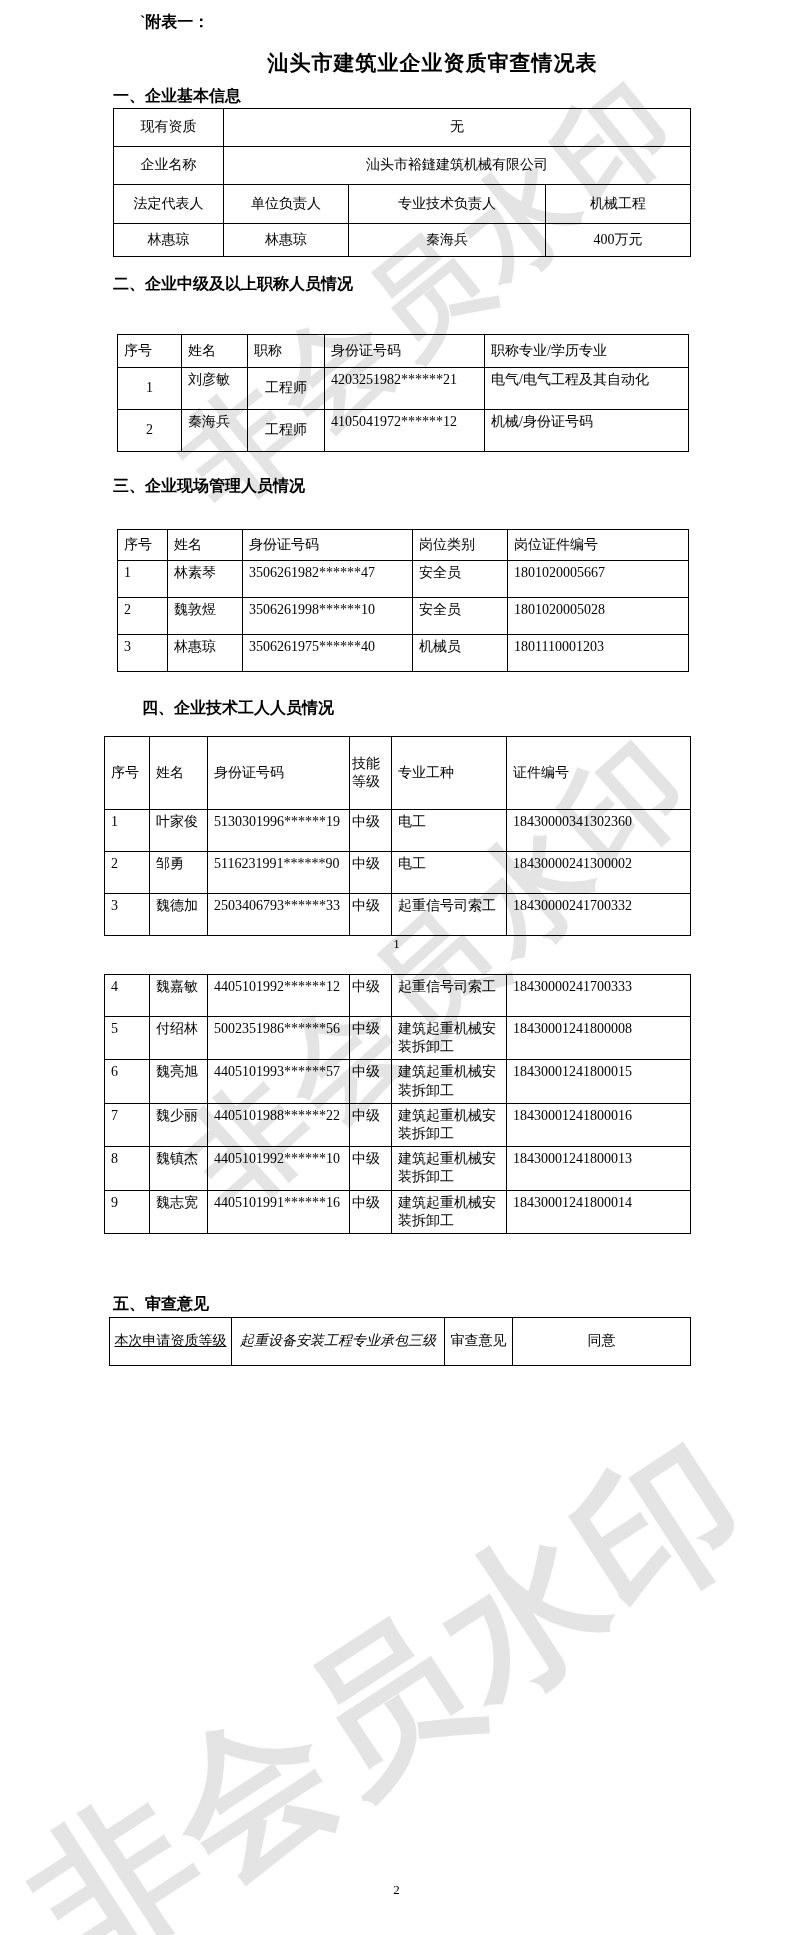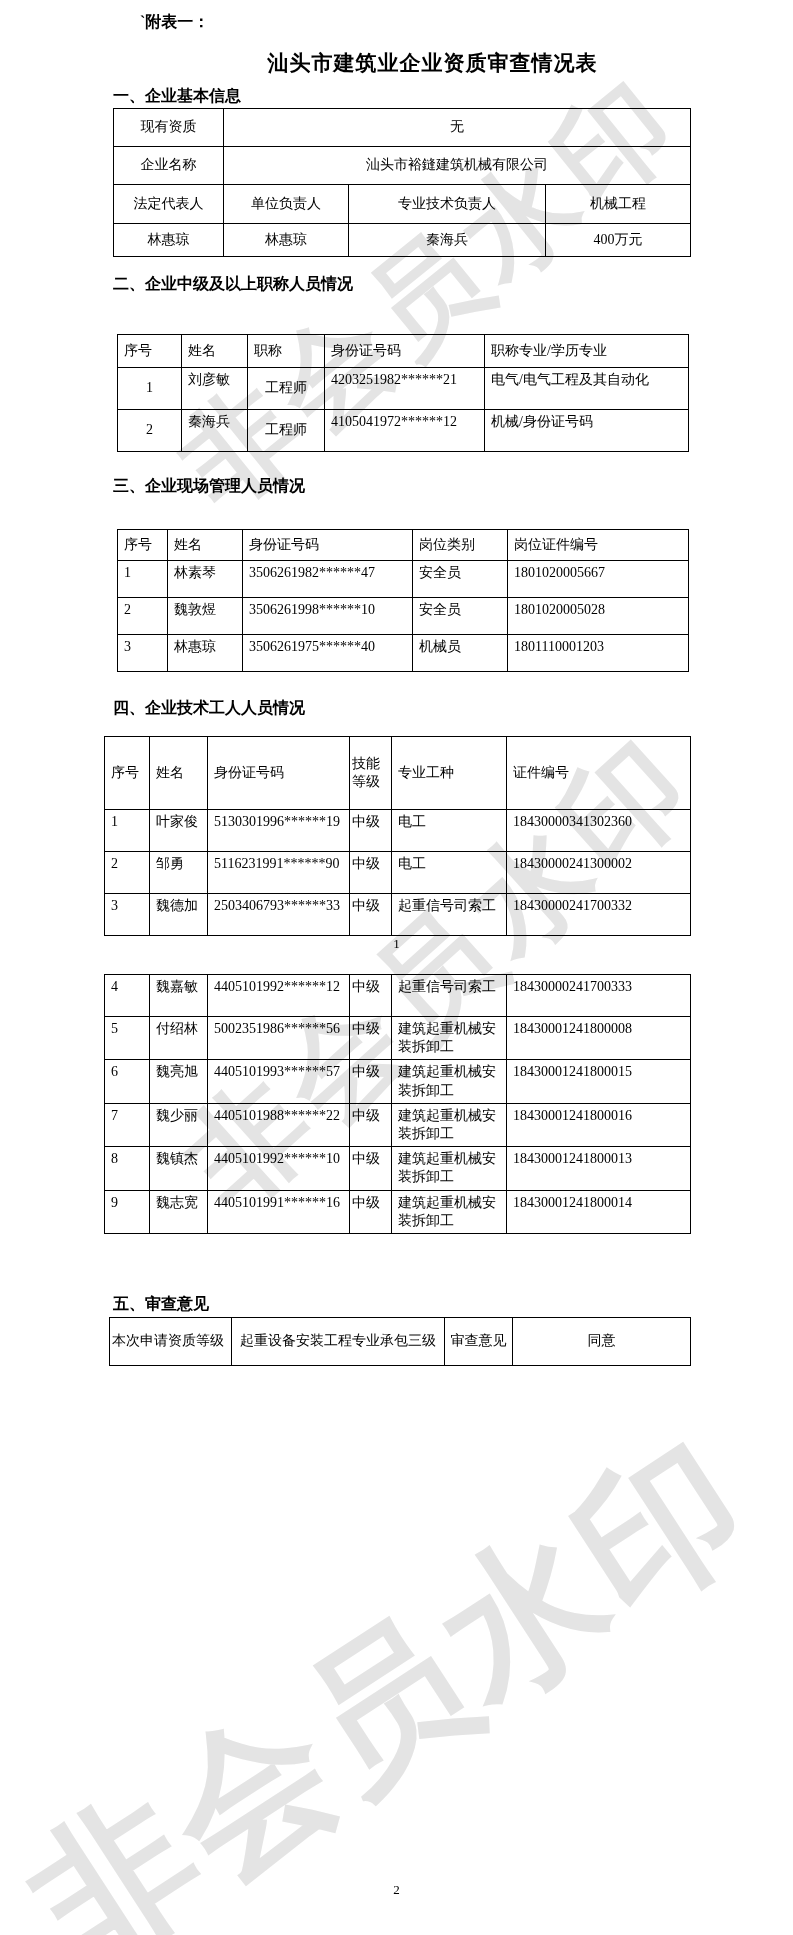--- a/index.html
+++ b/index.html
@@ -150,21 +150,21 @@
             <td class="lt">3</td>
             <td class="lt nw">林惠琼</td>
             <td class="lt nw">3506261975******40</td>
             <td class="lt nw">机械员</td>
             <td class="lt nw">1801110001203</td>
           </tr>
 
       </tbody>
     </table>
 
-    <div class="sec-h" style="top:698px;">四、企业技术工人人员情况</div>
+    <div class="sec-h" style="top:698px;margin-left:29px;">四、企业技术工人人员情况</div>
     <table class="tbl" style="left:104px;top:736px;width:586px;">
       <colgroup>
           <col style="width:45px">
           <col style="width:58px">
           <col style="width:142px">
           <col style="width:42px">
           <col style="width:115px">
           <col style="width:184px">
         </colgroup>
       <thead>
@@ -283,22 +283,22 @@
     <div class="sec-h" style="top:1294px;">五、审查意见</div>
     <table class="tbl" style="left:109px;top:1317px;width:581px;">
       <colgroup>
           <col style="width:122px">
           <col style="width:213px">
           <col style="width:68px">
           <col style="width:178px">
         </colgroup>
       <tbody>
           <tr style="height:48px">
-        <td class="ctr nw" style="padding:3px 2px;text-align:left;">本次申请资质等级</td>
-        <td class="ctr nw" style="padding:3px 2px;">起重设备安装工程专业承包三级</td>
+        <td class="ctr nw" style="padding:3px 2px;text-align:center;text-decoration:underline;">本次申请资质等级</td>
+        <td class="ctr nw" style="padding:3px 2px;font-style:italic;">起重设备安装工程专业承包三级</td>
         <td class="ctr nw" style="padding:3px 2px;">审查意见</td>
         <td class="ctr nw">同意</td>
       </tr>
     </tbody>
       </table>
 
     <div class="pageno" style="top:1882px;">2</div>
 
   </div>
 </div>

